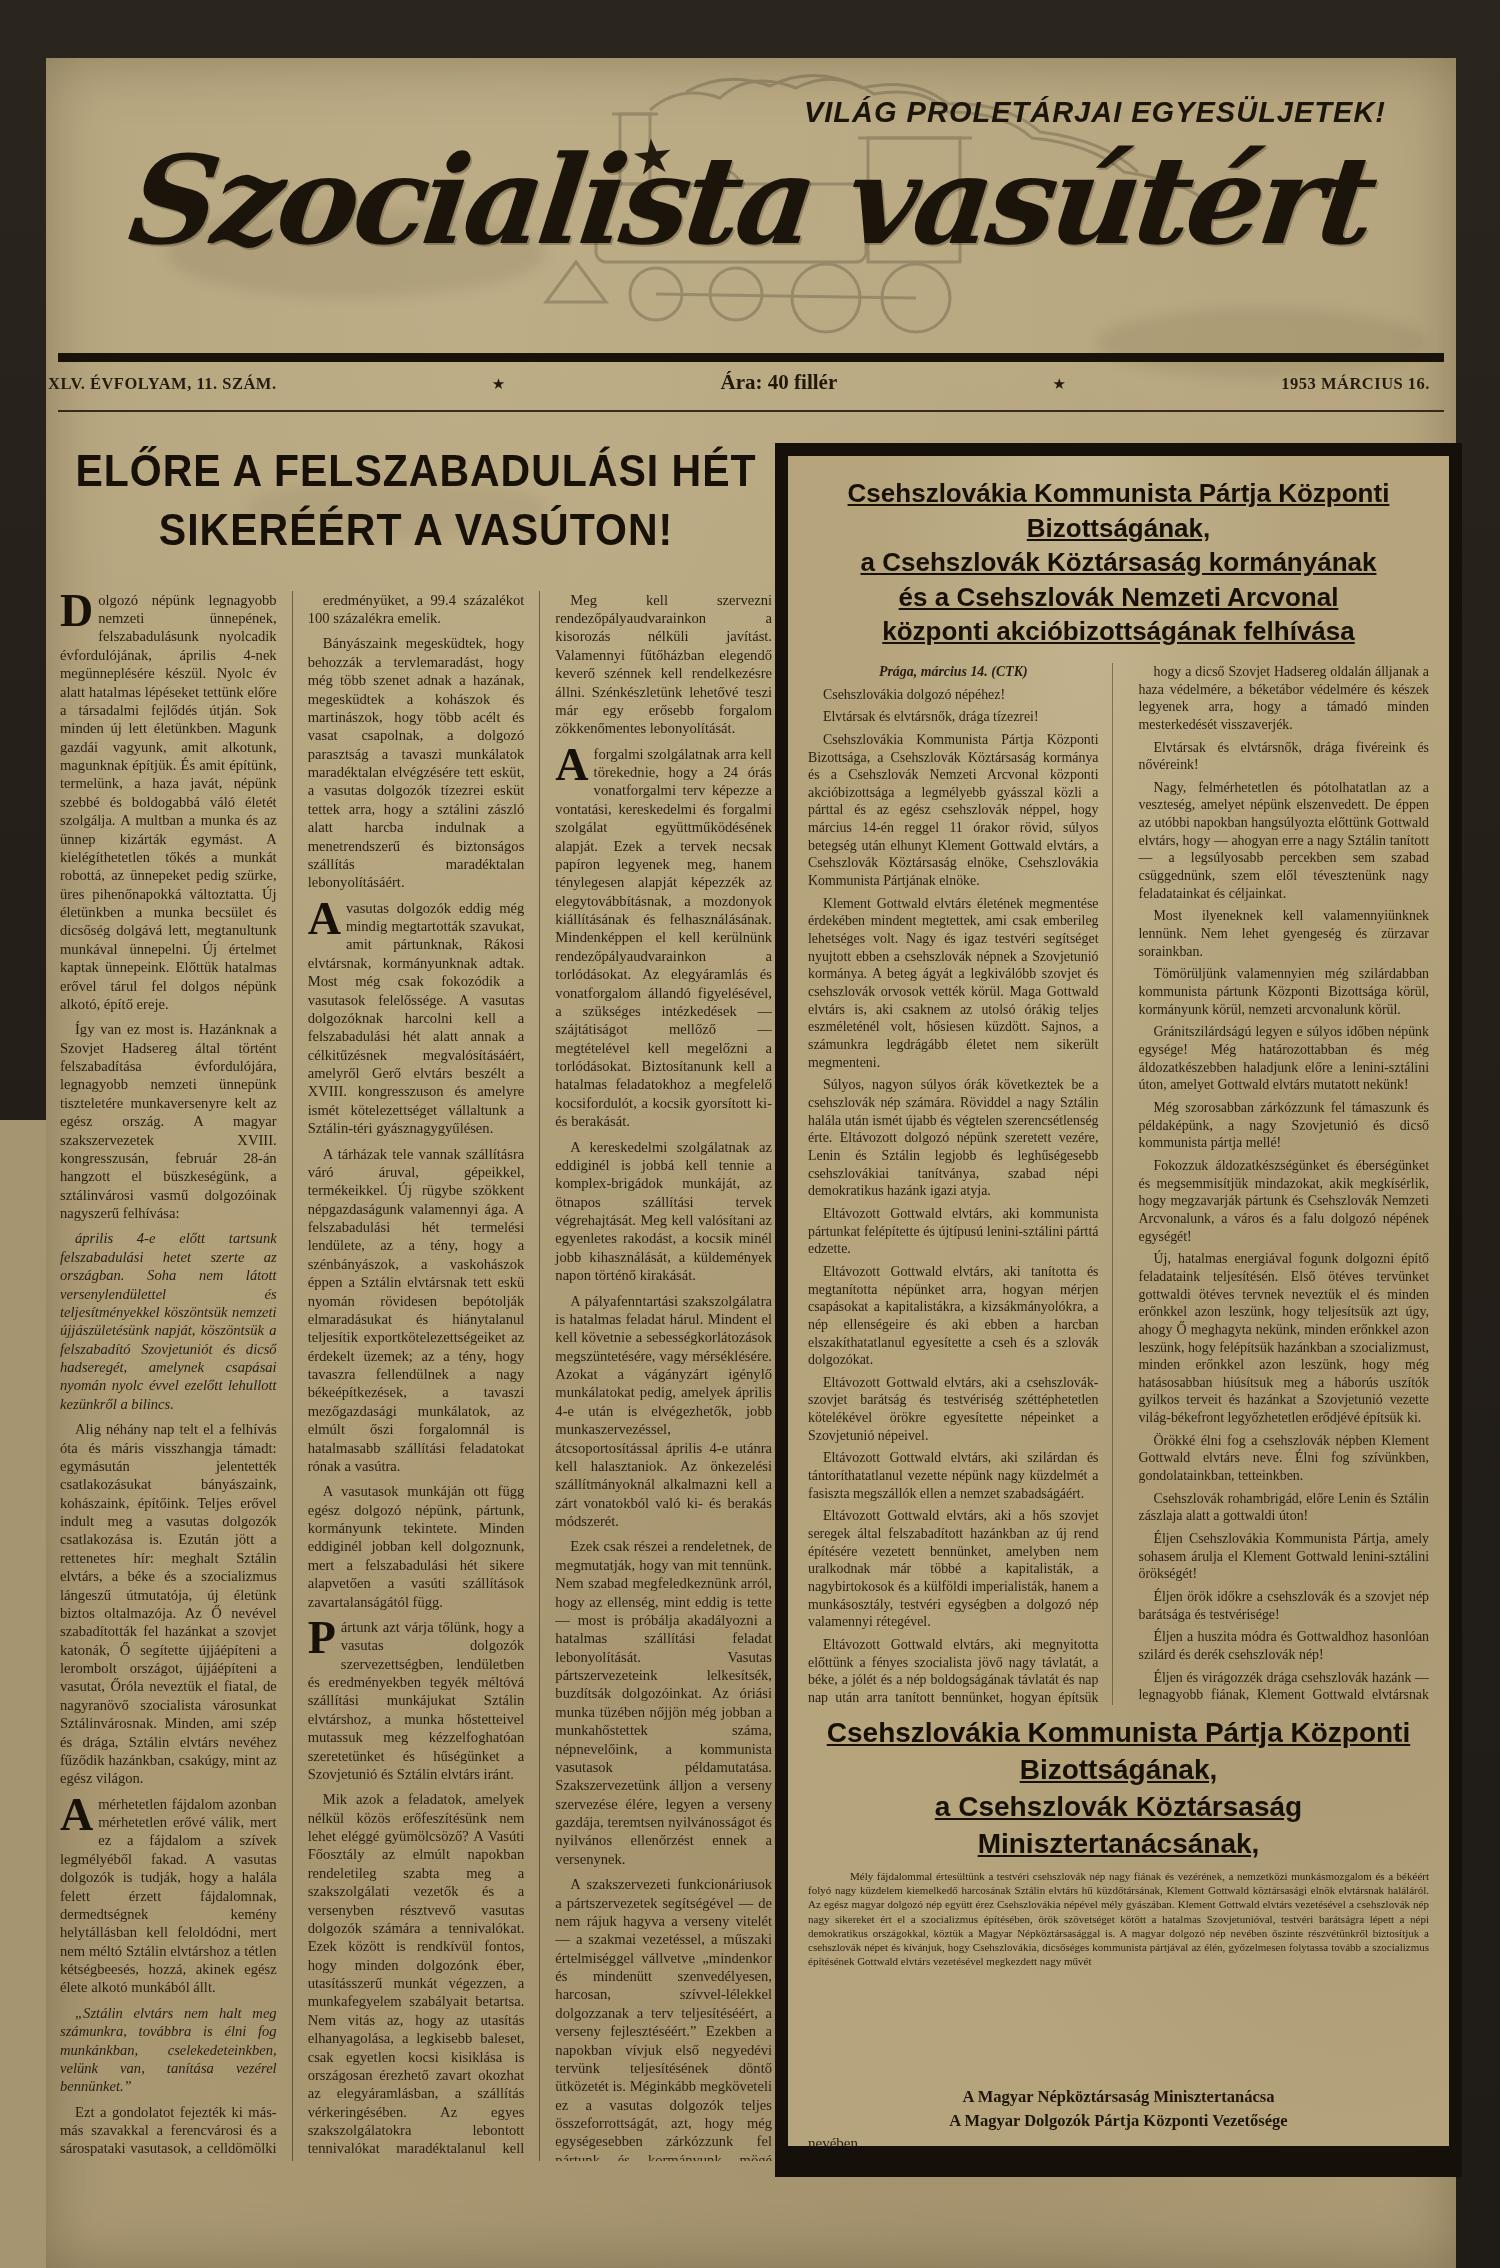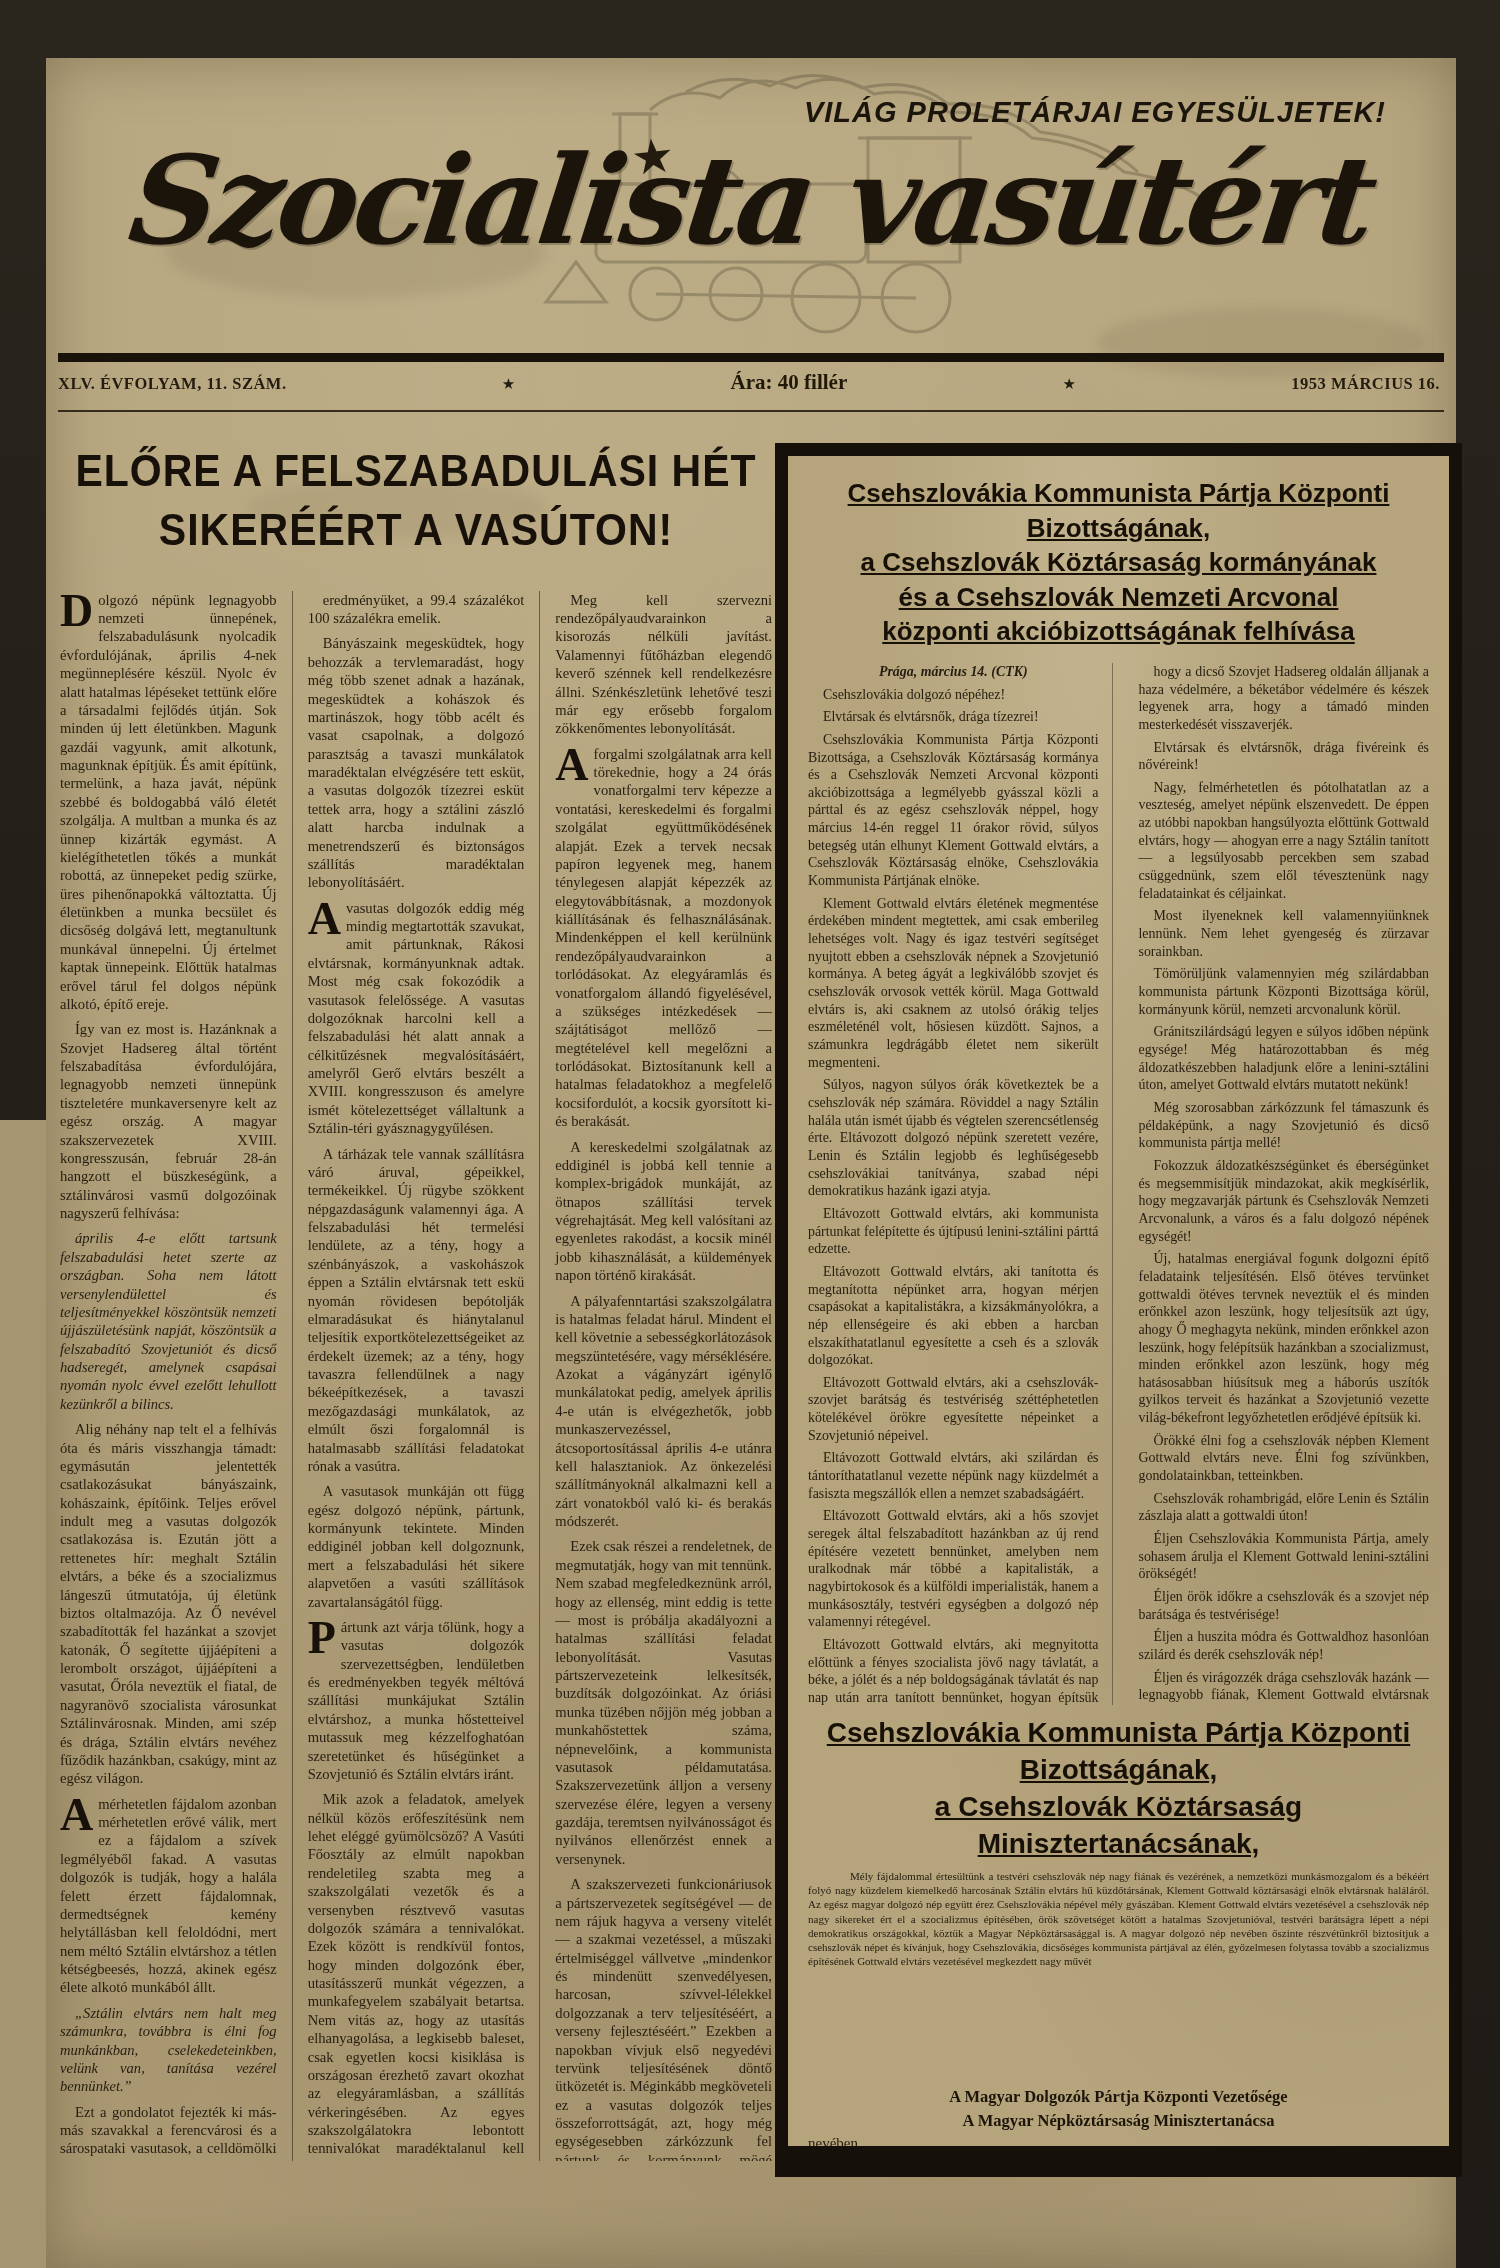--- a/index.html
+++ b/index.html
@@ -36,21 +36,21 @@
     transform:rotate(-6deg);font-family:"DejaVu Sans",sans-serif;
   }
   .mast-title{
     position:absolute;left:30px;top:70px;width:1350px;text-align:center;
     font-family:"DejaVu Serif",serif;font-style:italic;font-weight:bold;
     font-size:122px;letter-spacing:-5px;color:#1b140b;transform:skewX(-7deg);
     white-space:nowrap;text-shadow:2px 2px 0 rgba(27,20,11,.25);
   }
   .mast-rule{position:absolute;left:12px;top:295px;width:1386px;height:9px;background:#181208;}
   .dateline{
-    position:absolute;left:12px;top:312px;width:1382px;display:flex;
+    position:absolute;left:2px;top:312px;width:1382px;display:flex;
     align-items:baseline;justify-content:space-between;
   }
   .dateline .vol,.dateline .date{font-weight:bold;font-size:16.5px;letter-spacing:.5px;color:#241c10;}
   .dateline .price{font-weight:bold;font-size:21px;color:#201809;}
   .dateline .star{font-size:15px;color:#241c10;font-family:"DejaVu Sans",sans-serif;}
   .thin-rule{position:absolute;left:12px;top:352px;width:1386px;height:2px;background:rgba(30,22,12,.85);}
 
   
   .lead{position:absolute;left:14px;top:372px;width:712px;height:1790px;}
   .lead-headline{
@@ -223,19 +223,19 @@
           <p class="para">Éljen és virágozzék drága csehszlovák hazánk — legnagyobb fiának, Klement Gottwald elvtársnak becsületére és dicsőségére!</p>
         </div>
     </div>
 
     <div class="cond-heading">
         <div class="bline">Csehszlovákia Kommunista Pártja Központi Bizottságának,</div>
         <div class="bline">a Csehszlovák Köztársaság Minisztertanácsának,</div>
       </div>
     <div class="cond-body">Mély fájdalommal értesültünk a testvéri csehszlovák nép nagy fiának és vezérének, a nemzetközi munkásmozgalom és a békéért folyó nagy küzdelem kiemelkedő harcosának Sztálin elvtárs hű küzdőtársának, Klement Gottwald köztársasági elnök elvtársnak haláláról. Az egész magyar dolgozó nép együtt érez Csehszlovákia népével mély gyászában. Klement Gottwald elvtárs vezetésével a csehszlovák nép nagy sikereket ért el a szocializmus építésében, örök szövetséget kötött a hatalmas Szovjetunióval, testvéri barátságra lépett a népi demokratikus országokkal, köztük a Magyar Népköztársasággal is. A magyar dolgozó nép nevében őszinte részvétünkről biztosítjuk a csehszlovák népet és kívánjuk, hogy Csehszlovákia, dicsőséges kommunista pártjával az élén, győzelmesen folytassa tovább a szocializmus építésének Gottwald elvtárs vezetésével megkezdett nagy művét</div>
     <div class="cond-sigs sig-block">
+        <div class="bline">A Magyar Népköztársaság Minisztertanácsa</div>
         <div class="bline">A Magyar Dolgozók Pártja Központi Vezetősége</div>
-        <div class="bline">A Magyar Népköztársaság Minisztertanácsa</div>
       </div>
     <div class="cond-nameof">nevében</div>
 
   </div>
 </div>
 
 </body></html>

